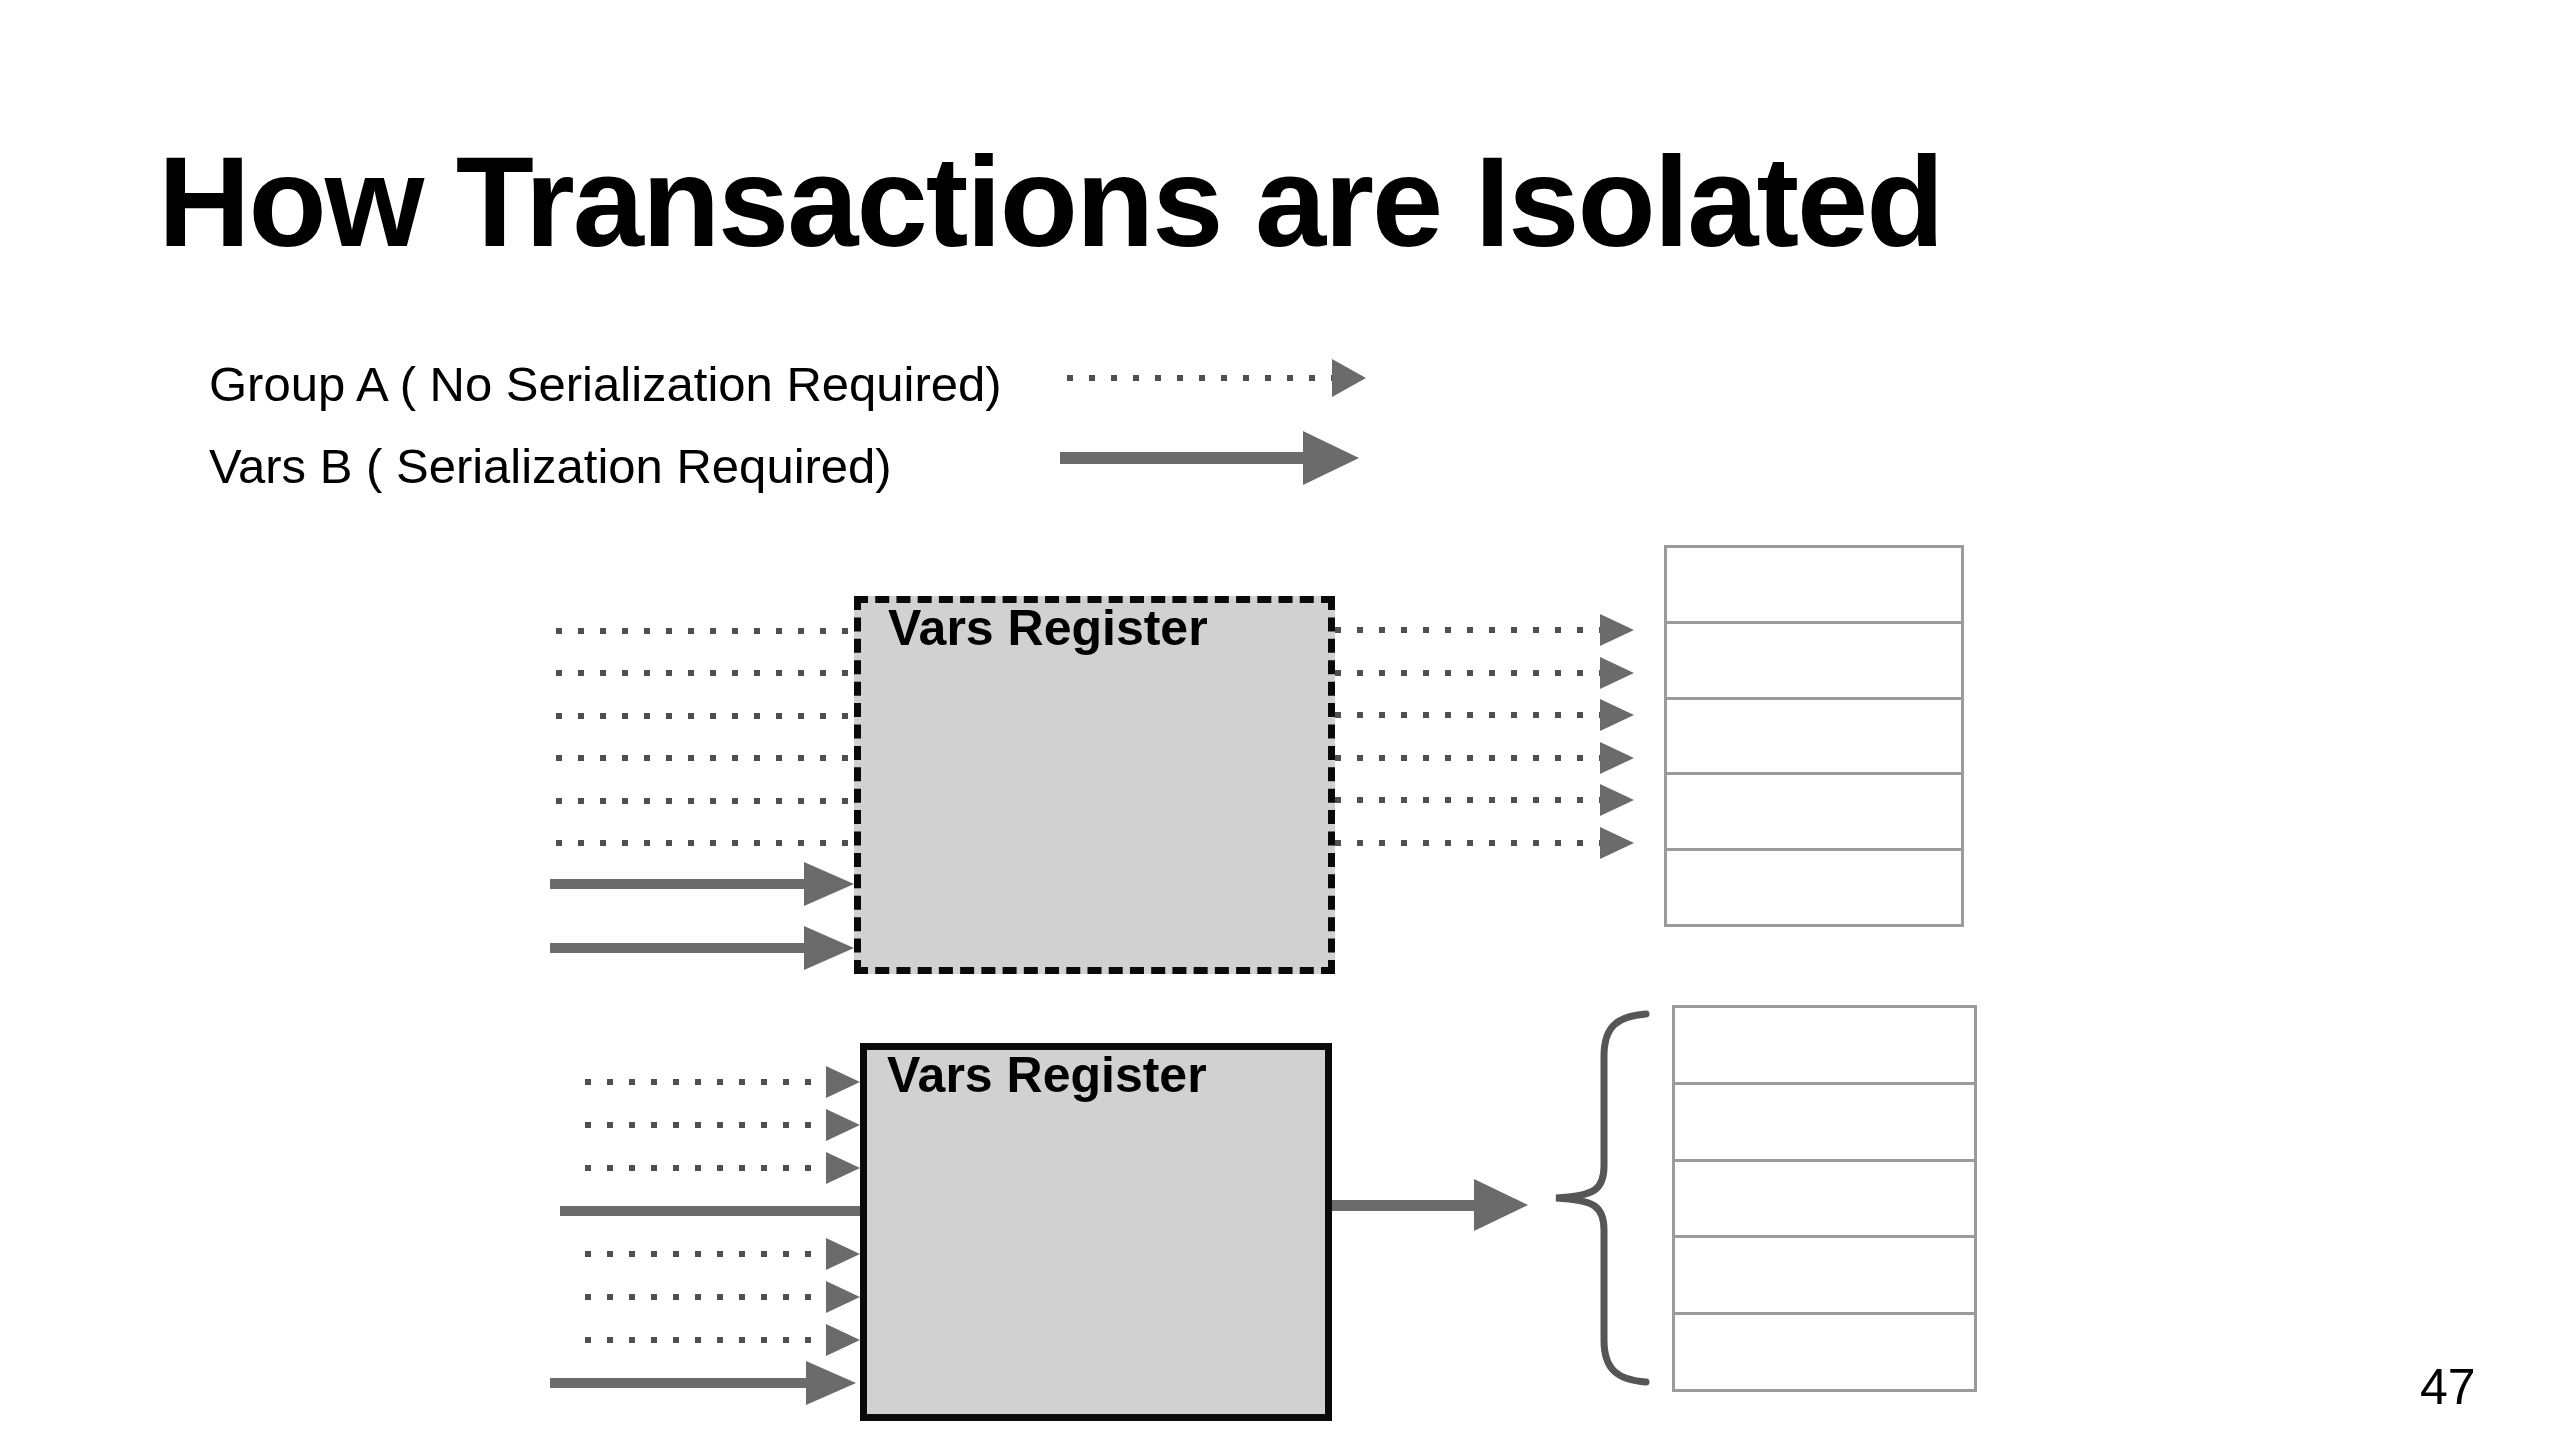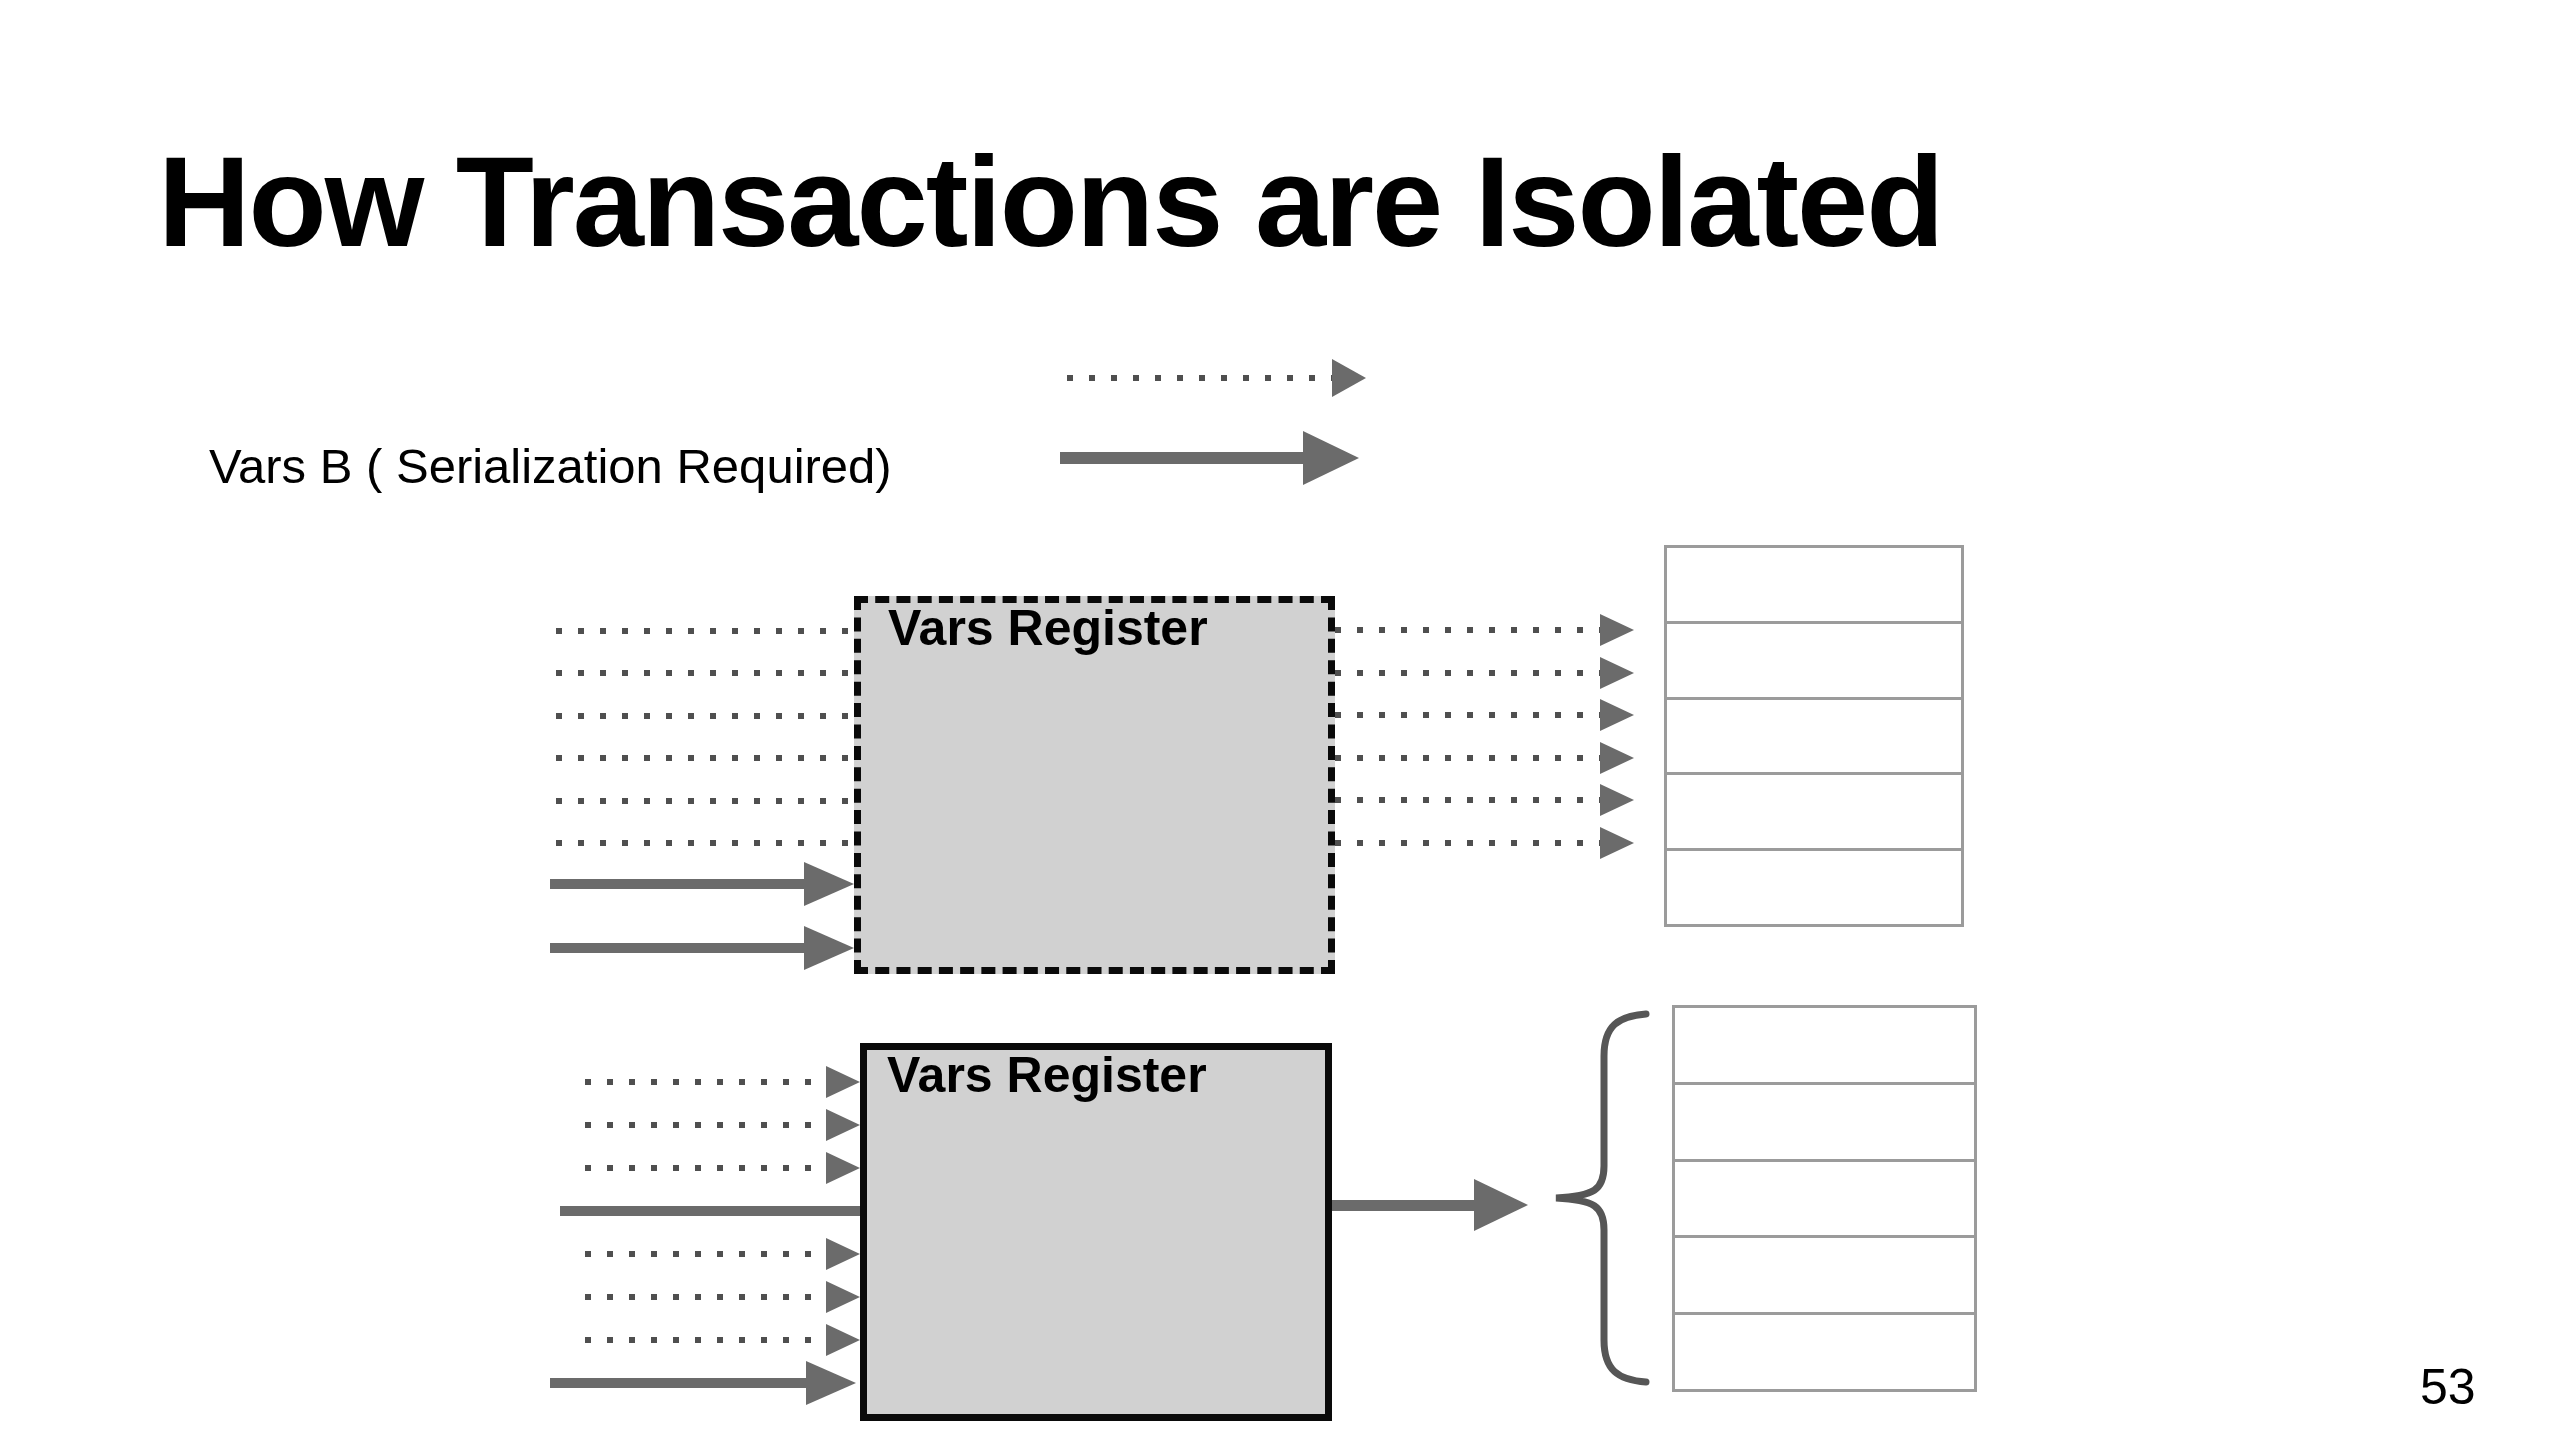--- a/index.html
+++ b/index.html
@@ -76,20 +76,21 @@
 
   .page-number{position:absolute; left:2420px; top:1362px; font-size:50px; line-height:1;}
 </style>
 </head>
 <body>
 
 <div class="slide">
 
   <div class="title">How Transactions are Isolated</div>
 
+  <div class="legend-label" id="legend-a-label">Group A ( No Serialization Required)</div>
   <div class="legend-arrow" id="legend-dotted-arrow">
     <span class="dotline"></span>
     <span class="tri"></span>
   </div>
   <div class="legend-label" id="legend-b-label">Vars B ( Serialization Required)</div>
   <div class="legend-arrow" id="legend-solid-arrow">
     <span class="shaft"></span>
     <span class="tri"></span>
   </div>
 
@@ -204,15 +205,15 @@
     <path d="M 106,6 C 78,8 64,18 64,48 L 64,158 C 64,182 54,188 16,190 C 54,192 64,198 64,222 L 64,332 C 64,362 78,372 106,374" fill="none" stroke="currentColor" stroke-width="7" stroke-linecap="round"></path>
   </svg>
   <div class="stack" id="stack-bottom">
       <div class="stack-row"></div>
       <div class="stack-row"></div>
       <div class="stack-row"></div>
       <div class="stack-row"></div>
       <div class="stack-row"></div>
     </div>
 
-  <div class="page-number">53</div>
+  <div class="page-number">47</div>
 
 </div>
 
 </body></html>

